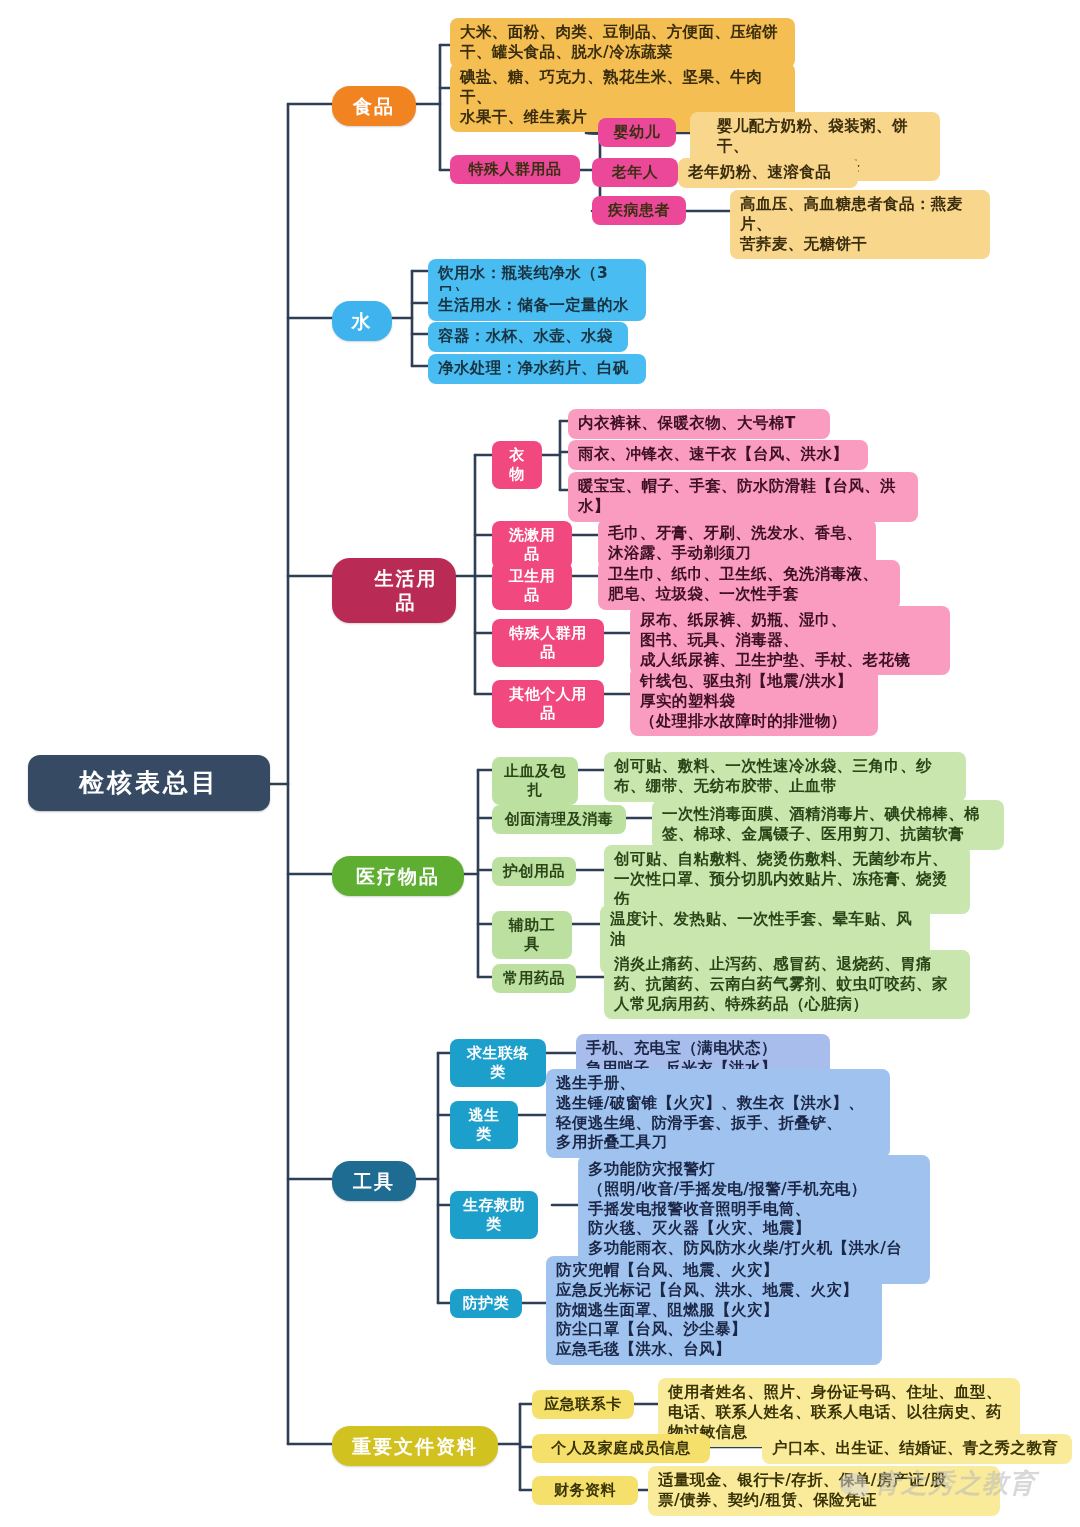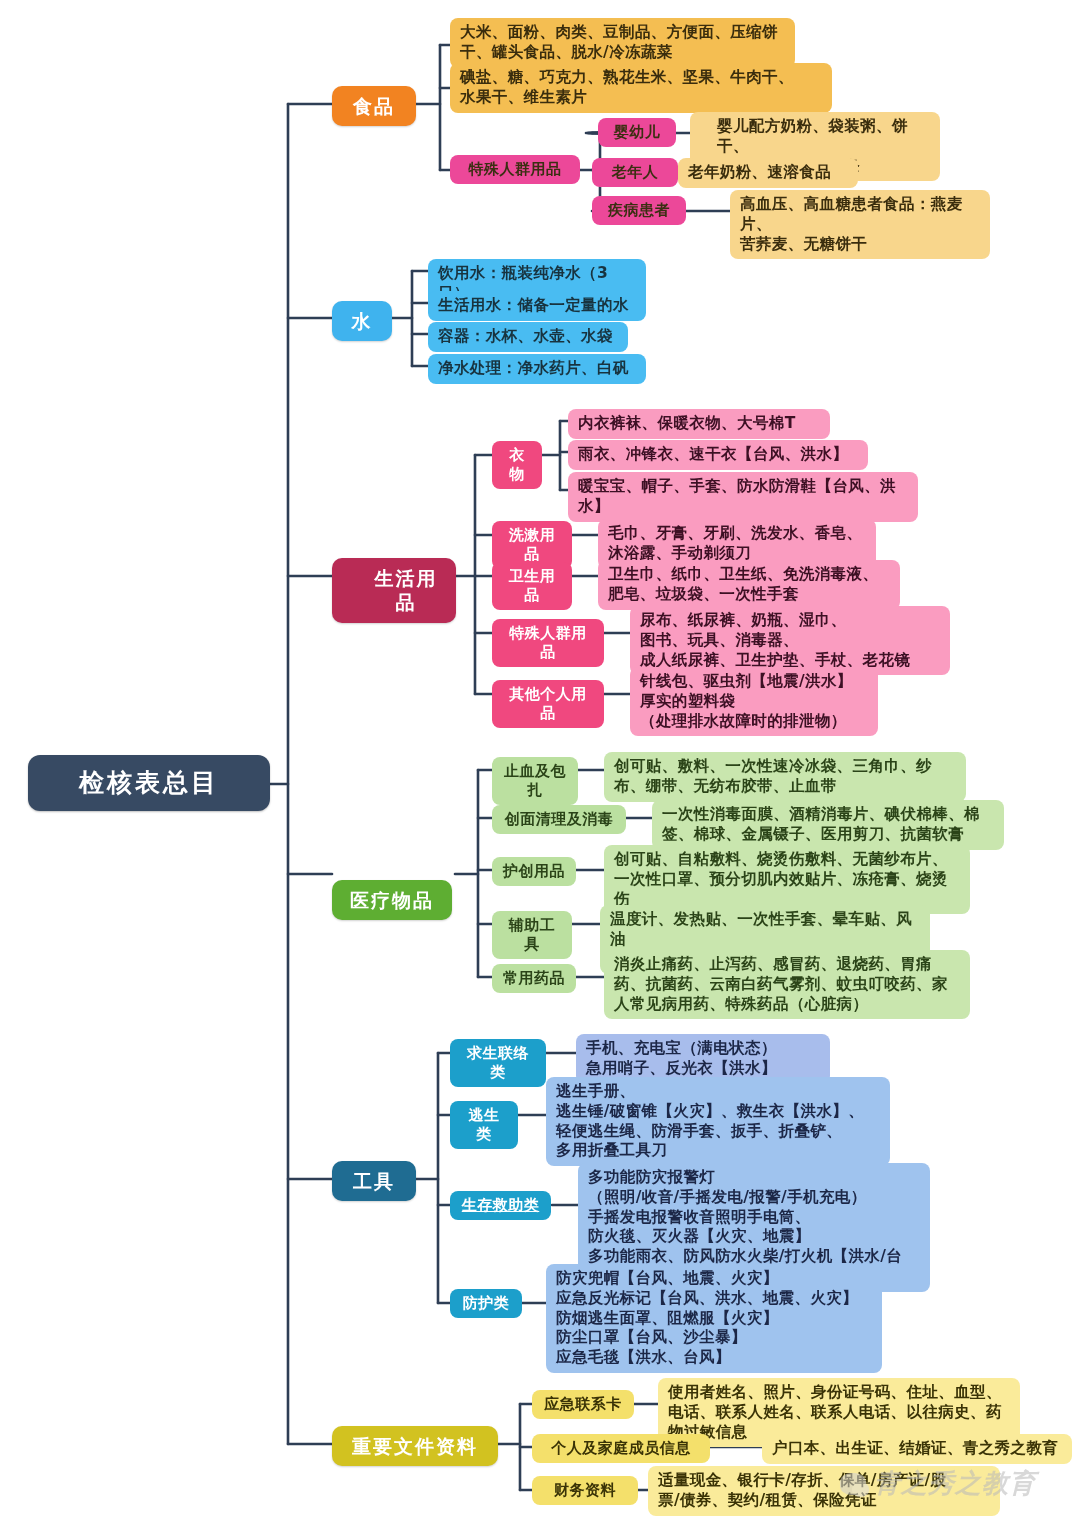--- a/index.html
+++ b/index.html
@@ -20,21 +20,21 @@
   
   .root{
     background:#374A63;color:#ffffff;
     font-size:25px;font-weight:bold;letter-spacing:3px;
     padding:12px 36px;border-radius:12px;text-align:center;
     box-shadow:0 1px 2px rgba(0,0,0,.25);
   }
   
   .cat{
     color:#ffffff;font-weight:bold;font-size:19px;letter-spacing:2px;
-    padding:8px 16px;text-align:center;border-radius:10px;
+    padding:8px 16px;text-align:center;border-radius:18px;
     box-shadow:0 1px 2px rgba(0,0,0,.18);
   }
   
   .sub{
     font-weight:bold;font-size:15px;letter-spacing:.5px;
     padding:5px 11px;text-align:center;border-radius:8px;
   }
   
   .leaf{
     font-size:15.5px;font-weight:bold;letter-spacing:.4px;
@@ -58,21 +58,21 @@
 
   
   .c-med-cat{background:#5EAE32;}
   .c-med-sub{background:#BBE0A0;color:#2b4418;}
   .c-med-leaf{background:#C9E6AE;color:#2b4418;}
 
   
   .c-tool-cat{background:#1F6C92;}
   .c-tool-sub{background:#1C9FCB;color:#ffffff;}
   .c-tool-leaf{background:#A8BDEC;color:#1c2747;}
-  .c-tool-leaf2{background:#9FC3EE;color:#1c2747;margin-top:8px;}
+  .c-tool-leaf2{background:#9FC3EE;color:#1c2747;}
 
   
   .c-doc-cat{background:#D2C220;}
   .c-doc-sub{background:#F4E06B;color:#3a3306;}
   .c-doc-leaf{background:#FAEB9A;color:#3a3306;}
 
   
   .watermark{
     position:absolute;opacity:.55;
     display:flex;align-items:center;gap:8px;
@@ -197,21 +197,21 @@
       <path d="M622 1490 H648"></path>
     </g>
   </svg>
 
   <div class="node root" style="left:28px;top:755px;width:242px;">检核表总目</div>
 
   <div class="node cat c-food-cat" style="left:332px;top:86px;width:84px;">食品</div>
 
   <div class="node leaf c-food-leaf" style="left:450px;top:18px;width:345px;">大米、面粉、肉类、豆制品、方便面、压缩饼
 干、罐头食品、脱水/冷冻蔬菜</div>
-  <div class="node leaf c-food-leaf" style="left:450px;top:63px;width:382px;">碘盐、糖、巧克力、熟花生米、坚果、牛肉干、
+  <div class="node leaf c-food-leaf" style="left:450px;top:63px;width:345px;">碘盐、糖、巧克力、熟花生米、坚果、牛肉干、
 水果干、维生素片</div>
 
   <div class="node sub c-food-sub" style="left:450px;top:155px;width:130px;">特殊人群用品</div>
 
   <div class="node sub c-food-sub" style="left:598px;top:118px;width:78px;">婴幼儿</div>
   <div class="node leaf c-food-leaf2" style="left:690px;top:112px;width:250px;padding-left:27px;">婴儿配方奶粉、袋装粥、饼干、
 饮料、肉松、水果条</div>
 
   <div class="node sub c-food-sub" style="left:592px;top:158px;width:86px;">老年人</div>
   <div class="node leaf c-food-leaf2" style="left:678px;top:158px;width:180px;">老年奶粉、速溶食品</div>
@@ -246,21 +246,21 @@
   <div class="node sub c-live-sub" style="left:492px;top:619px;width:112px;">特殊人群用品</div>
   <div class="node leaf c-live-leaf" style="left:630px;top:606px;width:320px;">尿布、纸尿裤、奶瓶、湿巾、
 图书、玩具、消毒器、
 成人纸尿裤、卫生护垫、手杖、老花镜</div>
 
   <div class="node sub c-live-sub" style="left:492px;top:680px;width:112px;">其他个人用品</div>
   <div class="node leaf c-live-leaf" style="left:630px;top:667px;width:248px;">针线包、驱虫剂【地震/洪水】
 厚实的塑料袋
 （处理排水故障时的排泄物）</div>
 
-  <div class="node cat c-med-cat" style="left:332px;top:856px;width:120px;margin-top:24px;">医疗物品</div>
+  <div class="node cat c-med-cat" style="left:332px;top:856px;width:132px;">医疗物品</div>
 
   <div class="node sub c-med-sub" style="left:492px;top:757px;width:86px;">止血及包扎</div>
   <div class="node leaf c-med-leaf" style="left:604px;top:752px;width:362px;">创可贴、敷料、一次性速冷冰袋、三角巾、纱
 布、绷带、无纺布胶带、止血带</div>
 
   <div class="node sub c-med-sub" style="left:492px;top:805px;width:134px;">创面清理及消毒</div>
   <div class="node leaf c-med-leaf" style="left:652px;top:800px;width:352px;">一次性消毒面膜、酒精消毒片、碘伏棉棒、棉
 签、棉球、金属镊子、医用剪刀、抗菌软膏</div>
 
   <div class="node sub c-med-sub" style="left:492px;top:857px;width:84px;">护创用品</div>
@@ -282,21 +282,21 @@
   <div class="node sub c-tool-sub" style="left:450px;top:1039px;width:96px;">求生联络类</div>
   <div class="node leaf c-tool-leaf" style="left:576px;top:1034px;width:254px;">手机、充电宝（满电状态）
 急用哨子、反光衣【洪水】</div>
 
   <div class="node sub c-tool-sub" style="left:450px;top:1101px;width:68px;">逃生类</div>
   <div class="node leaf c-tool-leaf2" style="left:546px;top:1069px;width:344px;">逃生手册、
 逃生锤/破窗锥【火灾】、救生衣【洪水】、
 轻便逃生绳、防滑手套、扳手、折叠铲、
 多用折叠工具刀</div>
 
-  <div class="node sub c-tool-sub" style="left:450px;top:1191px;width:101px;text-decoration:underline;">生存救助类</div>
+  <div class="node sub c-tool-sub" style="left:450px;top:1191px;width:88px;">生存救助类</div>
   <div class="node leaf c-tool-leaf2" style="left:578px;top:1155px;width:352px;">多功能防灾报警灯
 （照明/收音/手摇发电/报警/手机充电）
 手摇发电报警收音照明手电筒、
 防火毯、灭火器【火灾、地震】
 多功能雨衣、防风防水火柴/打火机【洪水/台
 风】、蜡烛【谨防电源故障】</div>
 
   <div class="node sub c-tool-sub" style="left:450px;top:1289px;width:72px;">防护类</div>
   <div class="node cat c-doc-cat" style="left:332px;top:1426px;width:166px;">重要文件资料</div>
 

